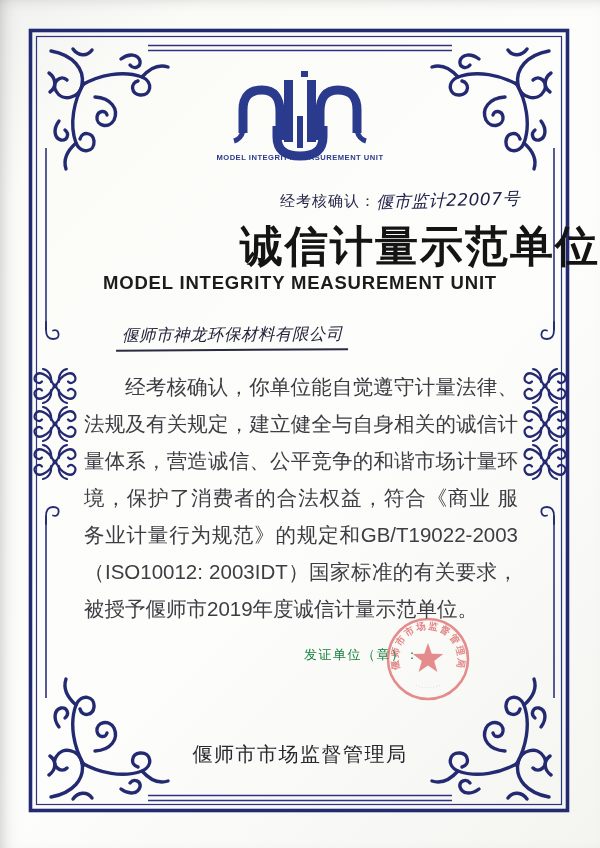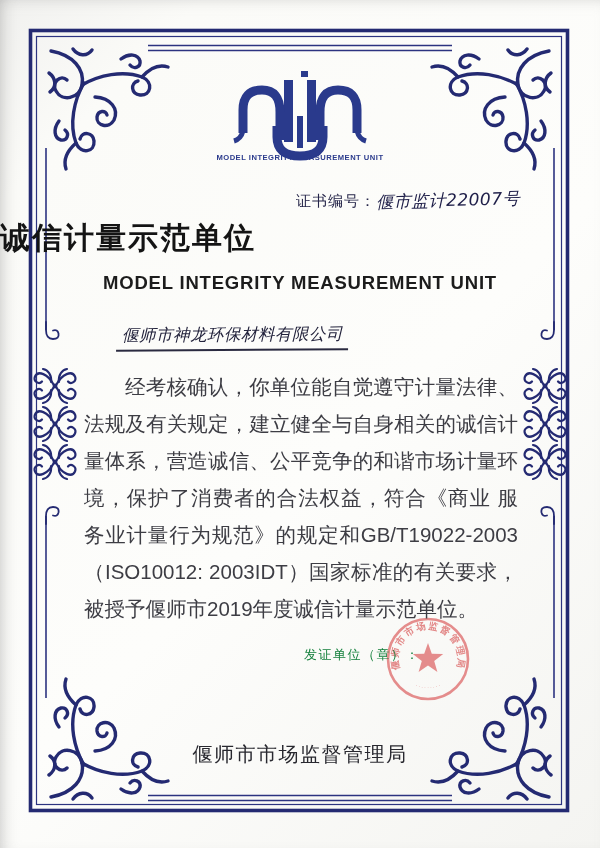--- a/index.html
+++ b/index.html
@@ -25,23 +25,23 @@
   .cert-line{
     right:80px;top:189px;font-size:15px;color:#26264a;letter-spacing:1px;
     font-family:"DejaVu Serif","Liberation Serif",serif;
   }
   .cert-line .hand{
     display:inline-block;font-size:17px;font-style:italic;
     transform:rotate(-1.5deg);letter-spacing:.5px;color:#20204a;
     font-family:"DejaVu Sans",sans-serif;
   }
   .title-cn{
-    left:0;right:0;top:218px;text-align:left;
+    left:0;right:0;top:218px;text-align:right;
     font-family:"DejaVu Serif","Liberation Serif",serif;
-    font-size:30px;font-weight:bold;color:#141414;letter-spacing:2px;
+    font-size:43px;font-weight:bold;color:#141414;letter-spacing:2px;
   }
   .title-en{
     left:0;right:0;top:272px;text-align:center;
     font-size:18.5px;font-weight:bold;color:#1c1c1c;letter-spacing:.8px;
   }
   .company{
     left:116px;top:324px;width:222px;
     border-bottom:2px solid #2a2a40;padding:0 4px 3px 6px;
     font-size:16.5px;font-style:italic;color:#23233c;
     transform:rotate(-.4deg);letter-spacing:.5px;white-space:nowrap;
@@ -154,21 +154,21 @@
       </text>
       <text font-size="5" fill="#dd6b6b">
         <textPath href="#sealArcBot" startOffset="50%" text-anchor="middle">· · · · · · · · ·</textPath>
       </text>
     </g>
   </svg>
 
   <div class="abs logo-caption">MODEL INTEGRITY MEASUREMENT UNIT</div>
 
   <div class="abs cert-line">
-    <span>证书编号：</span><span class="hand">偃市监计22007号</span>
+    <span>经考核确认：</span><span class="hand">偃市监计22007号</span>
   </div>
 
   <div class="abs title-cn">诚信计量示范单位</div>
   <div class="abs title-en">MODEL INTEGRITY MEASUREMENT UNIT</div>
 
   <div class="abs company">偃师市神龙环保材料有限公司</div>
 
   <div class="abs body-text">经考核确认，你单位能自觉遵守计量法律、法规及有关规定，建立健全与自身相关的诚信计量体系，营造诚信、公平竞争的和谐市场计量环境，保护了消费者的合法权益，符合《商业 服务业计量行为规范》的规定和GB/T19022-2003（ISO10012: 2003IDT）国家标准的有关要求，被授予偃师市2019年度诚信计量示范单位。</div>
 
   <div class="abs issuer-line">发证单位（章）：</div>

